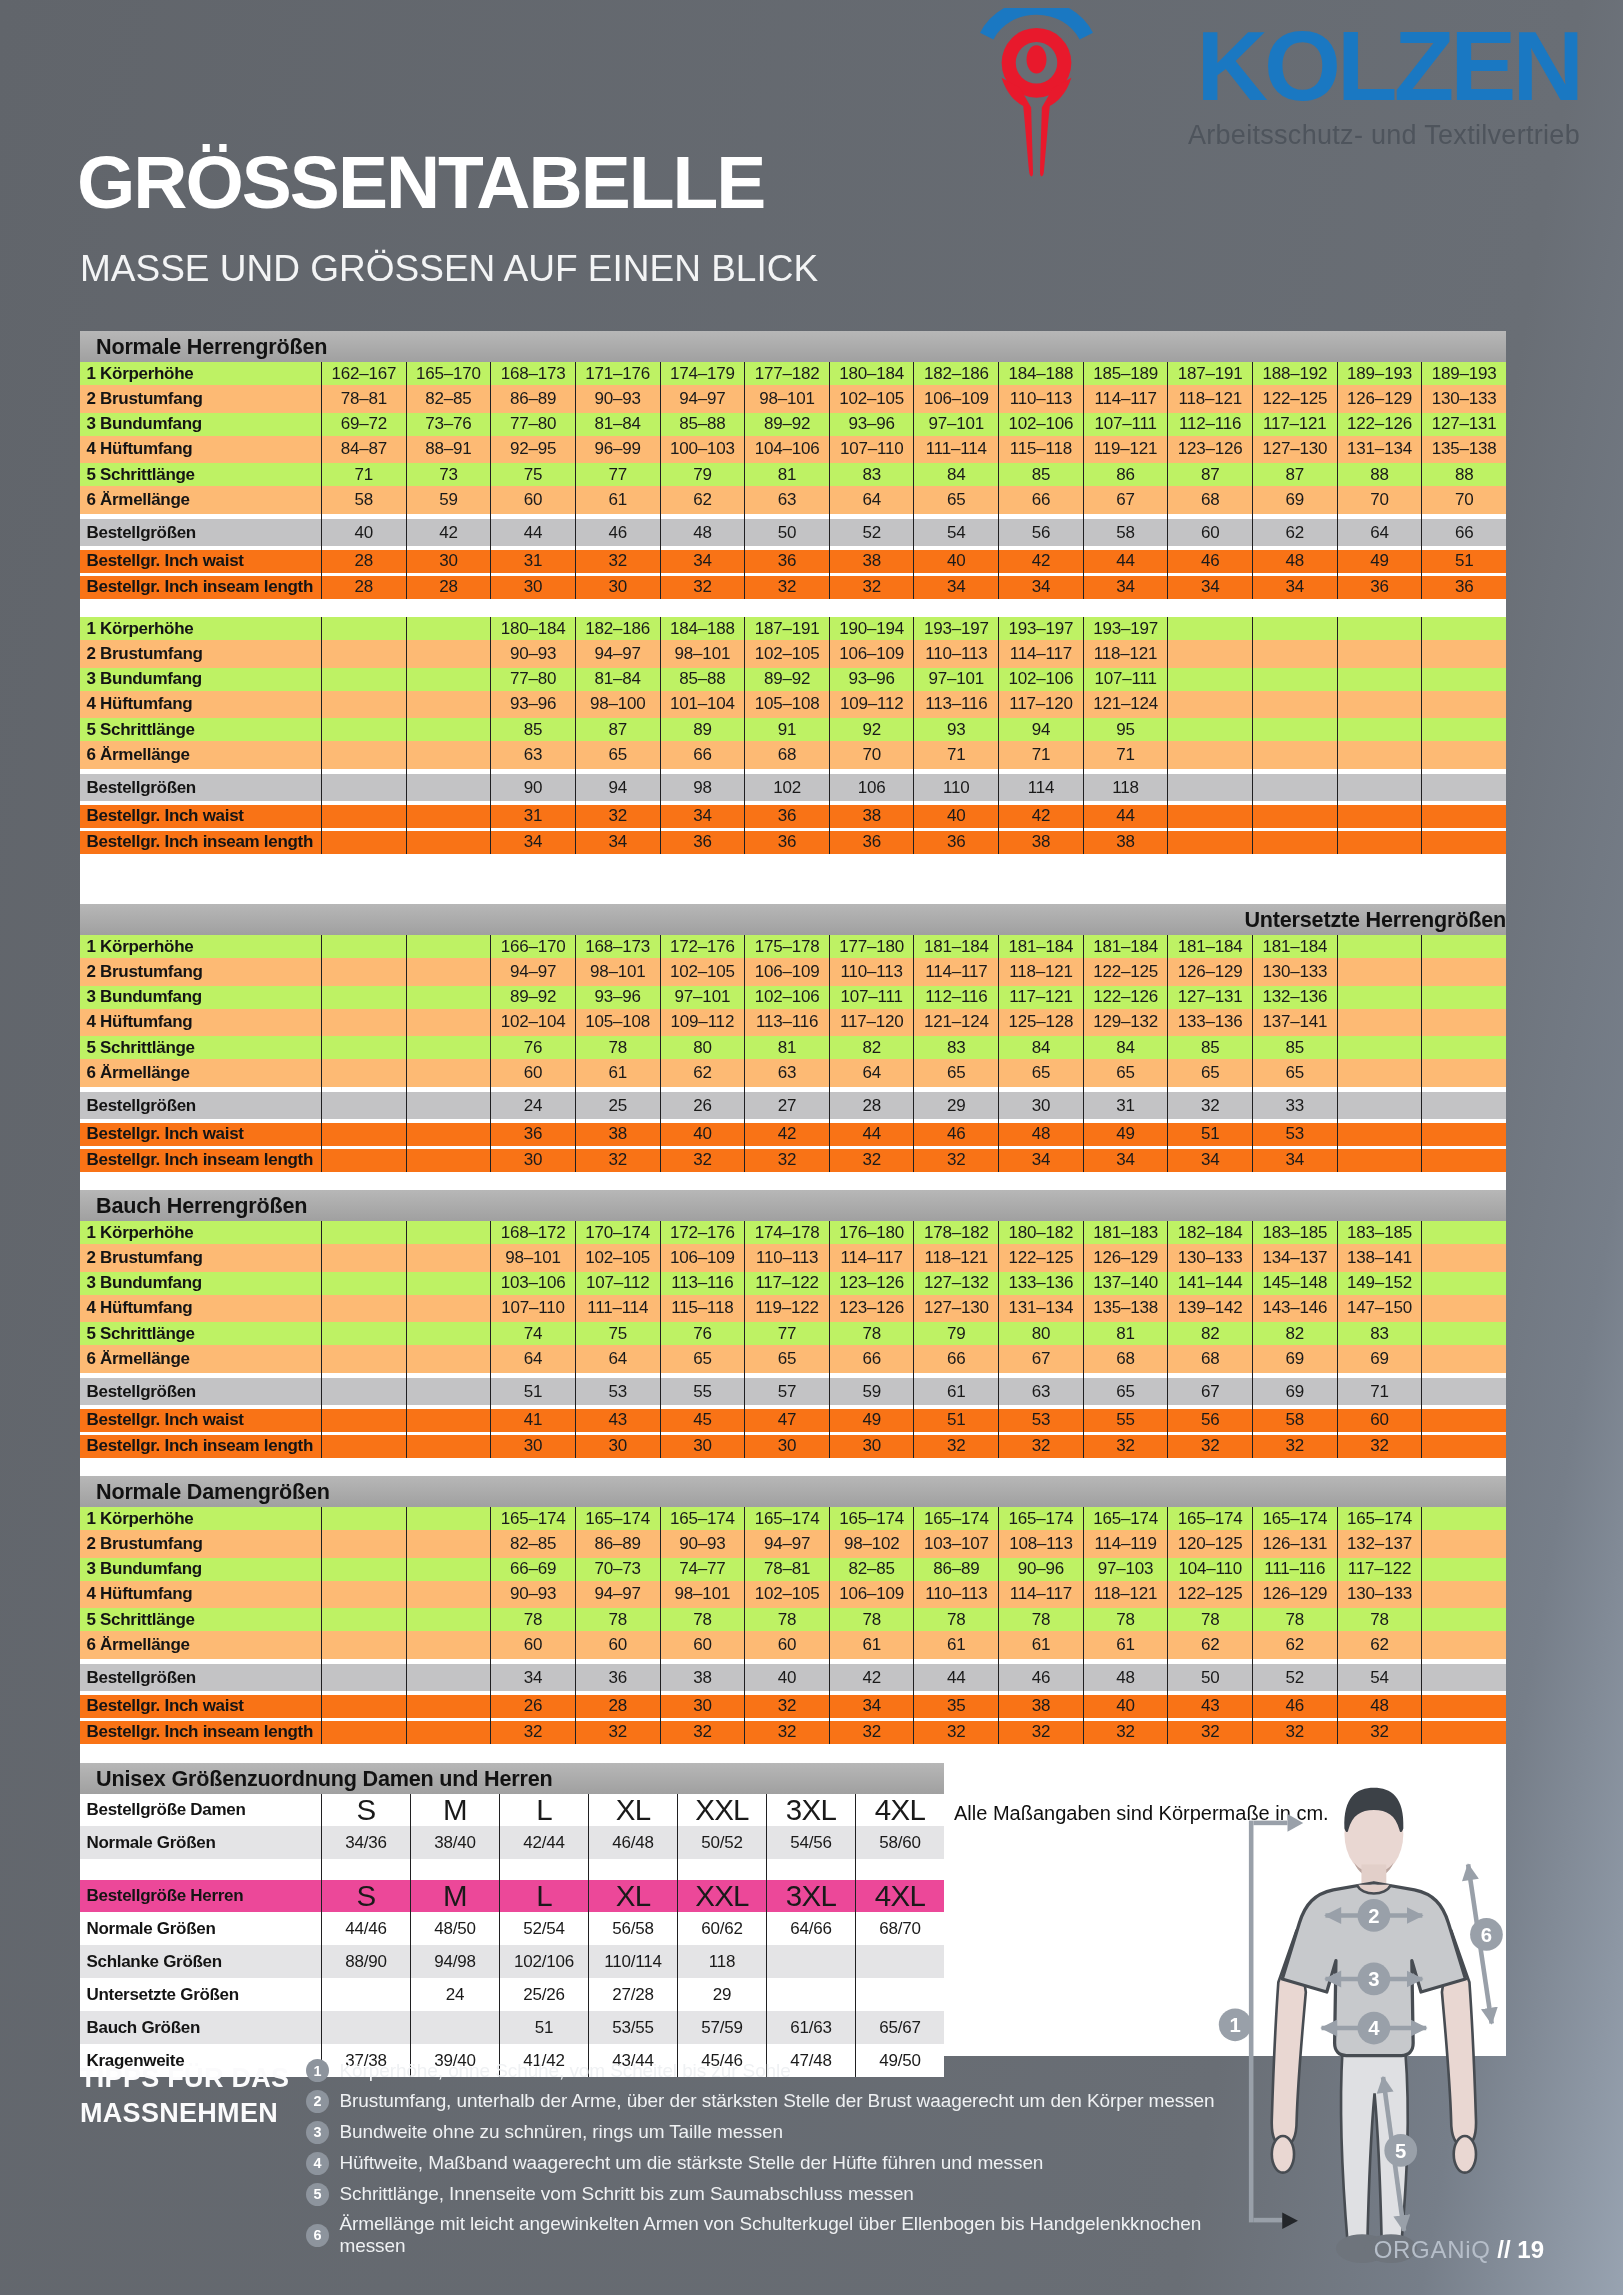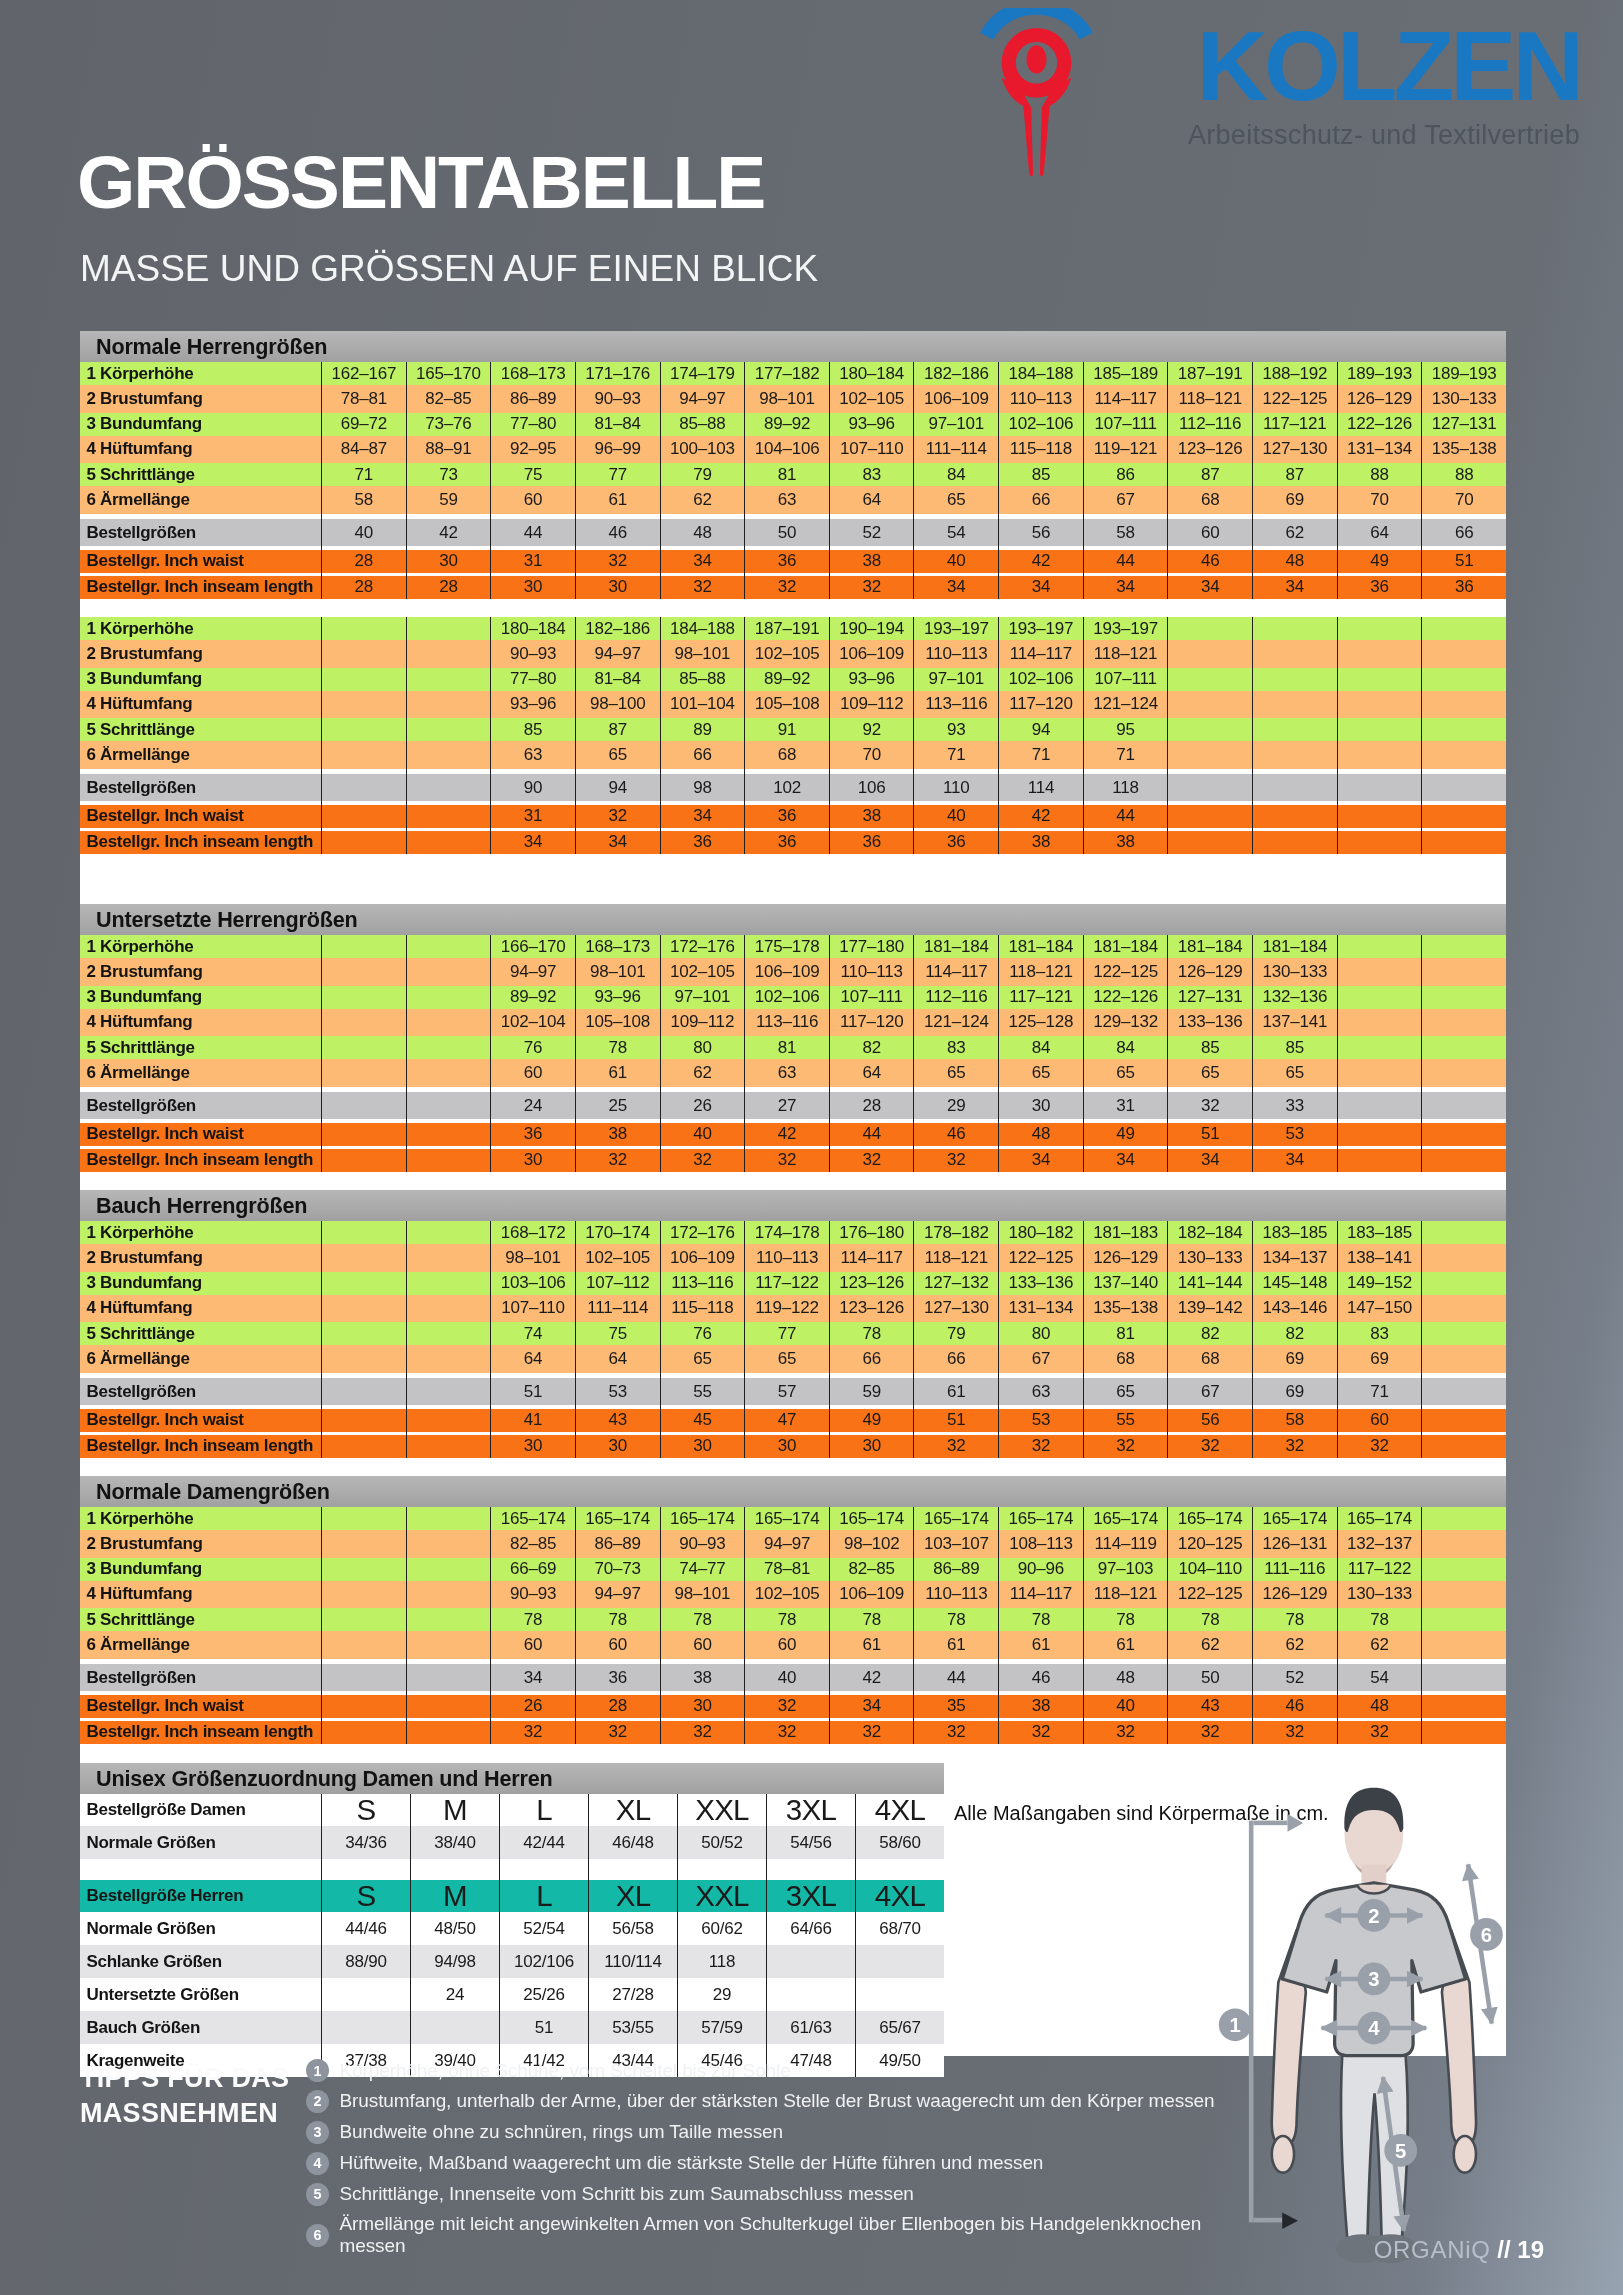--- a/index.html
+++ b/index.html
@@ -48,21 +48,21 @@
     display:flex; align-items:center; justify-content:center;
     font-size:17px; color:#1a1a1a; letter-spacing:-0.2px;
   }
   .r-measure   { height:23px; background:#bef264; }
   .r-measure.alt { height:27.5px; background:#fdba74; }
   .r-order  { height:27px; background:#c3c3c5; }
   .r-inch   { height:23px; background:#f97316; }
   .r-gap    { background:#ffffff; }
   .r-letters { height:32px; background:#ffffff; }
   .r-letters .tcell { font-size:29.5px; font-weight:400; letter-spacing:-0.7px; }
-  .r-letters.gray { background:#14b8a6;justify-content:center; }
+  .r-letters.gray { background:#ec4899;justify-content:center; }
   .r-u { height:33px; }
   .r-u.alt { background:#e4e4e6; }
   .r-u.plain { background:#ffffff; }
   .cm-note {
     position:absolute; left:874px; top:1471px;
     font-size:20px; color:#101010; font-weight:400;
   }
   
   .tips-heading {
     position:absolute; left:80px; top:2061px;
@@ -515,21 +515,21 @@
         <div class="tcell">36</div>
         <div class="tcell">36</div>
         <div class="tcell">38</div>
         <div class="tcell">38</div>
         <div class="tcell"></div>
         <div class="tcell"></div>
         <div class="tcell"></div>
         <div class="tcell"></div>
       </div>
     </section>
-    <section class="size-table" style="top: 573px;">
+    <section class="size-table" style="top: 573px; text-align: right;">
       <div class="table-title">Untersetzte Herrengrößen</div>
       <div class="trow r-measure">
         <div class="tlabel">1 Körperhöhe</div>
         <div class="tcell"></div>
         <div class="tcell"></div>
         <div class="tcell">166–170</div>
         <div class="tcell">168–173</div>
         <div class="tcell">172–176</div>
         <div class="tcell">175–178</div>
         <div class="tcell">177–180</div>

